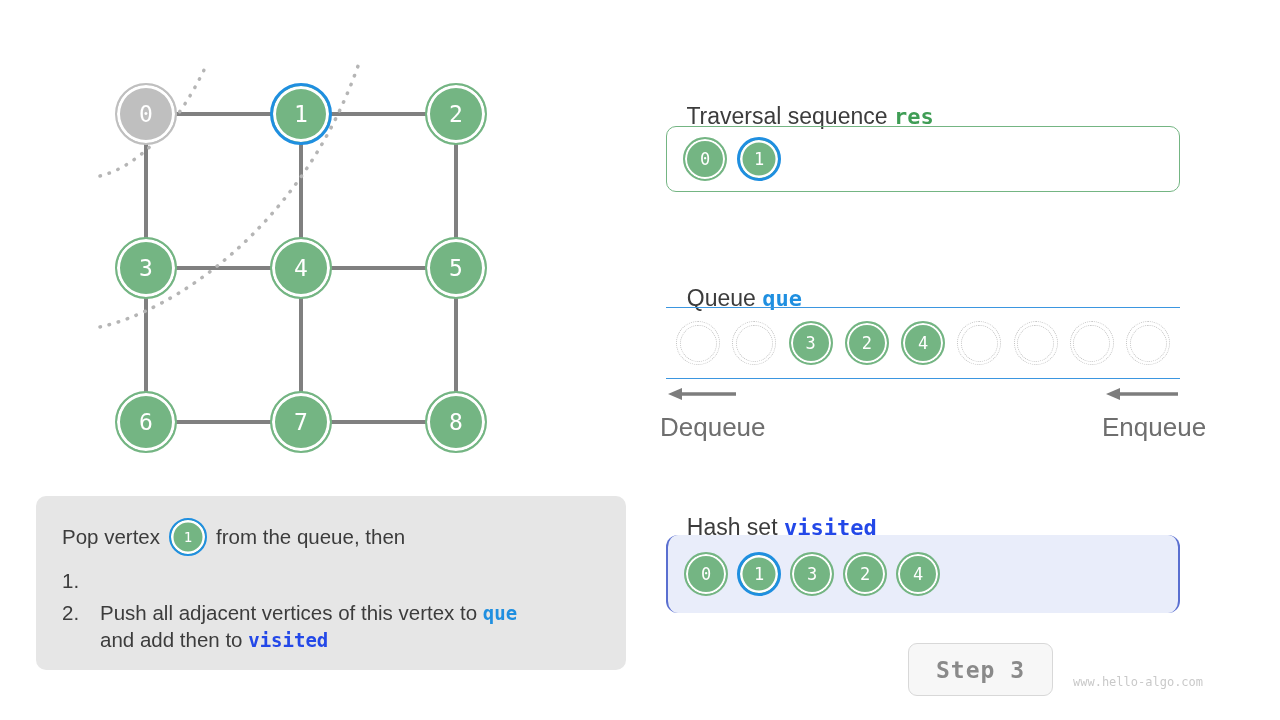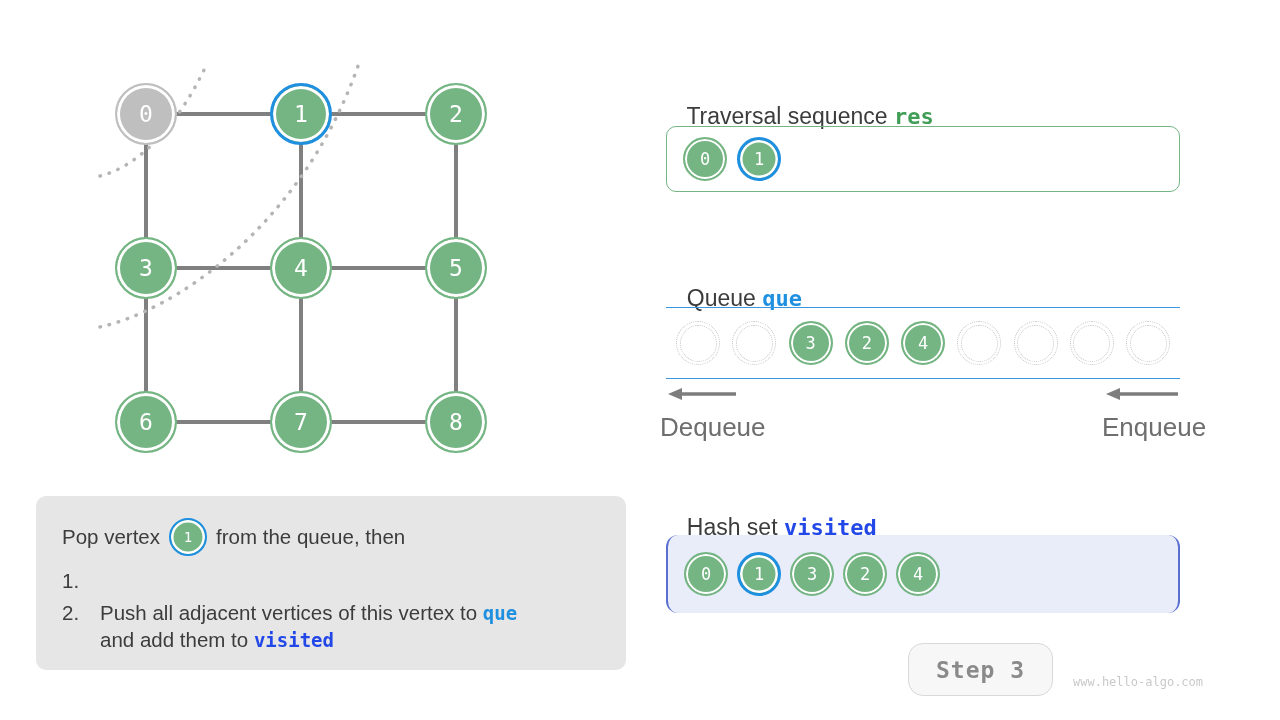--- a/index.html
+++ b/index.html
@@ -197,21 +197,21 @@
   }
 
   
   #step-badge {
     position: absolute;
     left: 908px; top: 643px;
     width: 145px; height: 53px;
     box-sizing: border-box;
     background: #f7f7f7;
     border: 1.5px solid #d8d8d8;
-    border-radius: 15px;
+    border-radius: 9px;
     display: flex; align-items: center; justify-content: center;
     font-family: "DejaVu Sans Mono", monospace;
     font-weight: bold;
     font-size: 23px;
     color: #8a8a8a;
     letter-spacing: 1px;
   }
   #watermark {
     position: absolute;
     left: 1073px; top: 675px;
@@ -261,21 +261,21 @@
     <span>Pop vertex</span>
     <span class="inline-node">1</span>
     <span>from the queue, then</span>
   </div>
   <ol id="desc-list">
     <li>
       <span class="num">1.</span>
     </li>
     <li>
       <span class="num">2.</span>
-      <span><span>Push all adjacent vertices of this vertex to </span><span class="code-lblue">que</span><br><span>and add them to </span><span class="code-blue">visited</span></span>
+      <span><span>Push all adjacent vertices of this vertex to </span><span class="code-lblue">que</span><br><span>and add then to </span><span class="code-blue">visited</span></span>
     </li>
   </ol>
 </div>
 
 <div class="sec-title" style="left:674px; top:76px;">
   <span>Traversal sequence </span><span class="mono-green">res</span>
 </div>
 <div id="res-box">
   <div class="slot filled">0</div>
   <div class="slot filled active">1</div>

